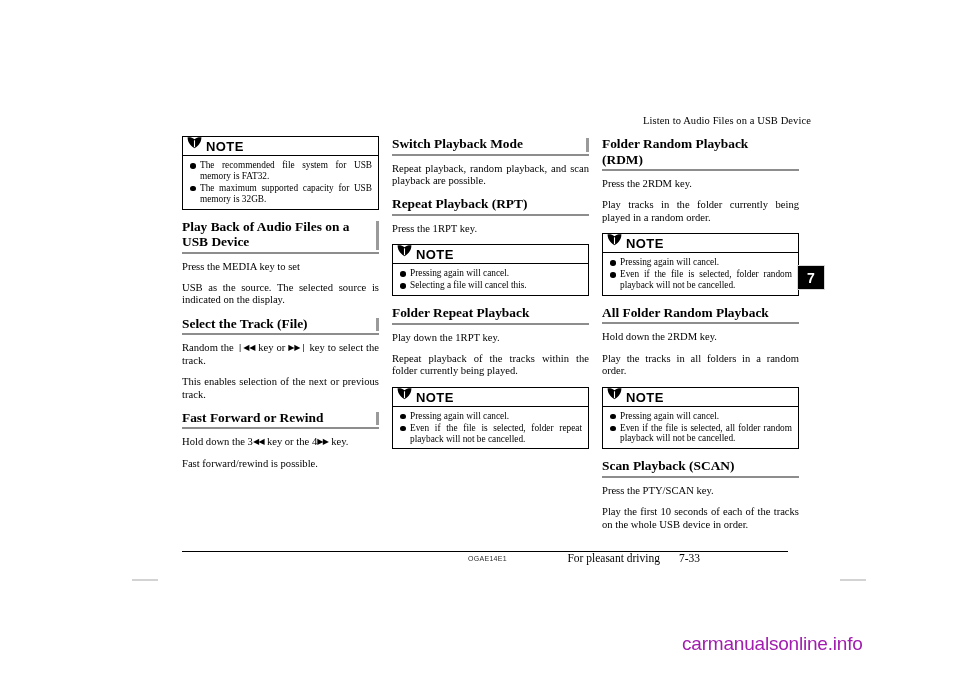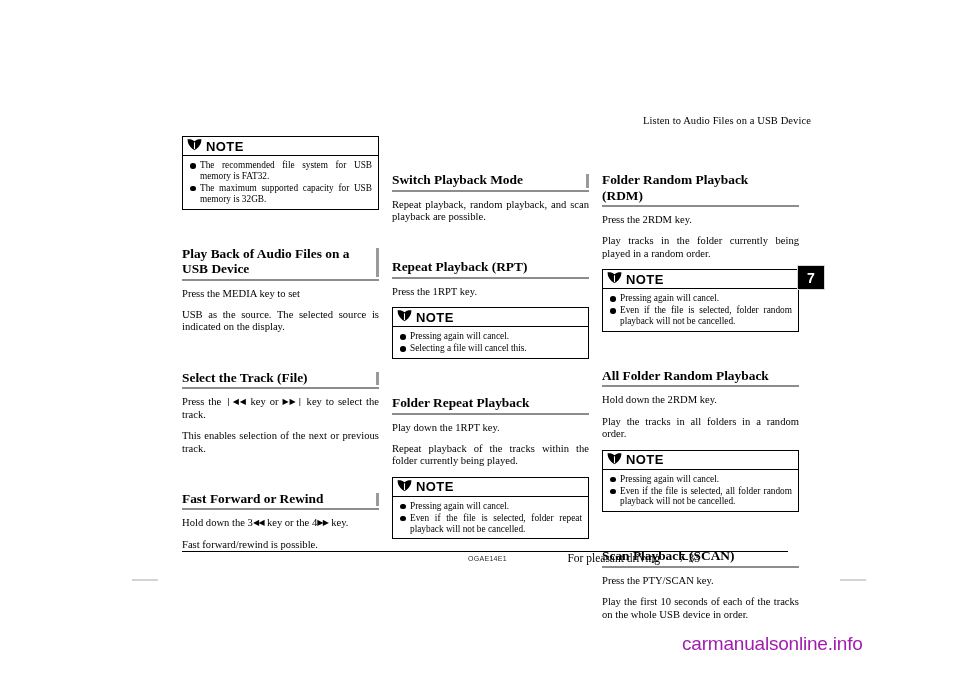--- a/index.html
+++ b/index.html
@@ -47,21 +47,20 @@
   
   .heading {
     position: relative;
     font-weight: bold;
     font-size: 13.4px;
     line-height: 15.5px;
     padding-bottom: 2px;
     margin-bottom: 7px;
     border-bottom: 2.6px solid #8d8d8d;
     padding-right: 12px;
-    margin-top: 36px;
   }
   .heading::after {
     content: "";
     position: absolute;
     right: 0; top: 2px; bottom: 2px;
     width: 3px;
     background: #9a9a9a;
   }
   .heading.no-bar::after { display: none; }
 
@@ -75,21 +74,21 @@
   }
 
   
   .note-box {
     border: 1.4px solid #000;
     margin: 0 0 9px 0;
     background: #fff;
   }
   .note-title {
     display: flex;
-    align-items: center;
+    align-items: flex-end;
     gap: 4px;
     border-bottom: 1.4px solid #000;
     padding: 2px 5px 2px 4px;
     height: 19px;
   }
   .note-title .label {
     font-family: "Liberation Sans", "DejaVu Sans", sans-serif;
     font-weight: bold;
     font-size: 13px;
     letter-spacing: 0.4px;
@@ -213,21 +212,21 @@
         <li>The recommended file system for USB memory is FAT32.</li>
         <li>The maximum supported capacity for USB memory is 32GB.</li>
       </ul>
     </div>
 
     <div class="heading">Play Back of Audio Files on a USB Device</div>
     <p class="para">Press the MEDIA key to set</p>
     <p class="para">USB as the source. The selected source is indicated on the display.</p>
 
     <div class="heading">Select the Track (File)</div>
-    <p class="para"><span>Press the </span><span class="keyglyph">❘◀◀</span><span> key or </span><span class="keyglyph">▶▶❘</span><span> key to select the track.</span></p>
+    <p class="para"><span>Random the </span><span class="keyglyph">❘◀◀</span><span> key or </span><span class="keyglyph">▶▶❘</span><span> key to select the track.</span></p>
     <p class="para">This enables selection of the next or previous track.</p>
 
     <div class="heading">Fast Forward or Rewind</div>
     <p class="para"><span>Hold down the 3</span><span class="keyglyph">◀◀</span><span> key or the 4</span><span class="keyglyph">▶▶</span><span> key.</span></p>
     <p class="para">Fast forward/rewind is possible.</p>
   </div>
 
   <div class="column" id="col-2">
 
     <div class="heading">Switch Playback Mode</div>

